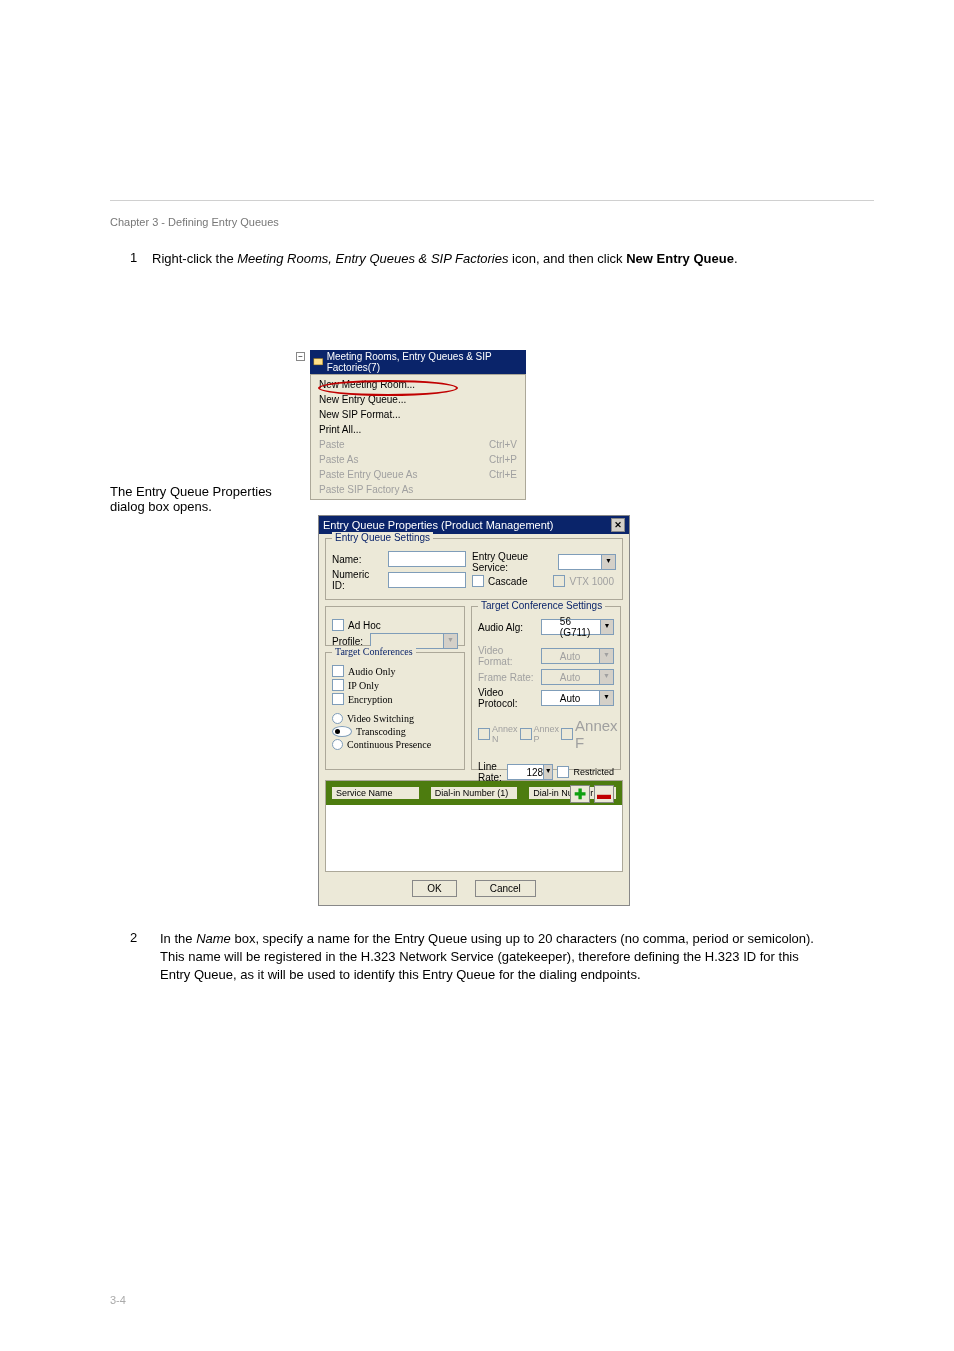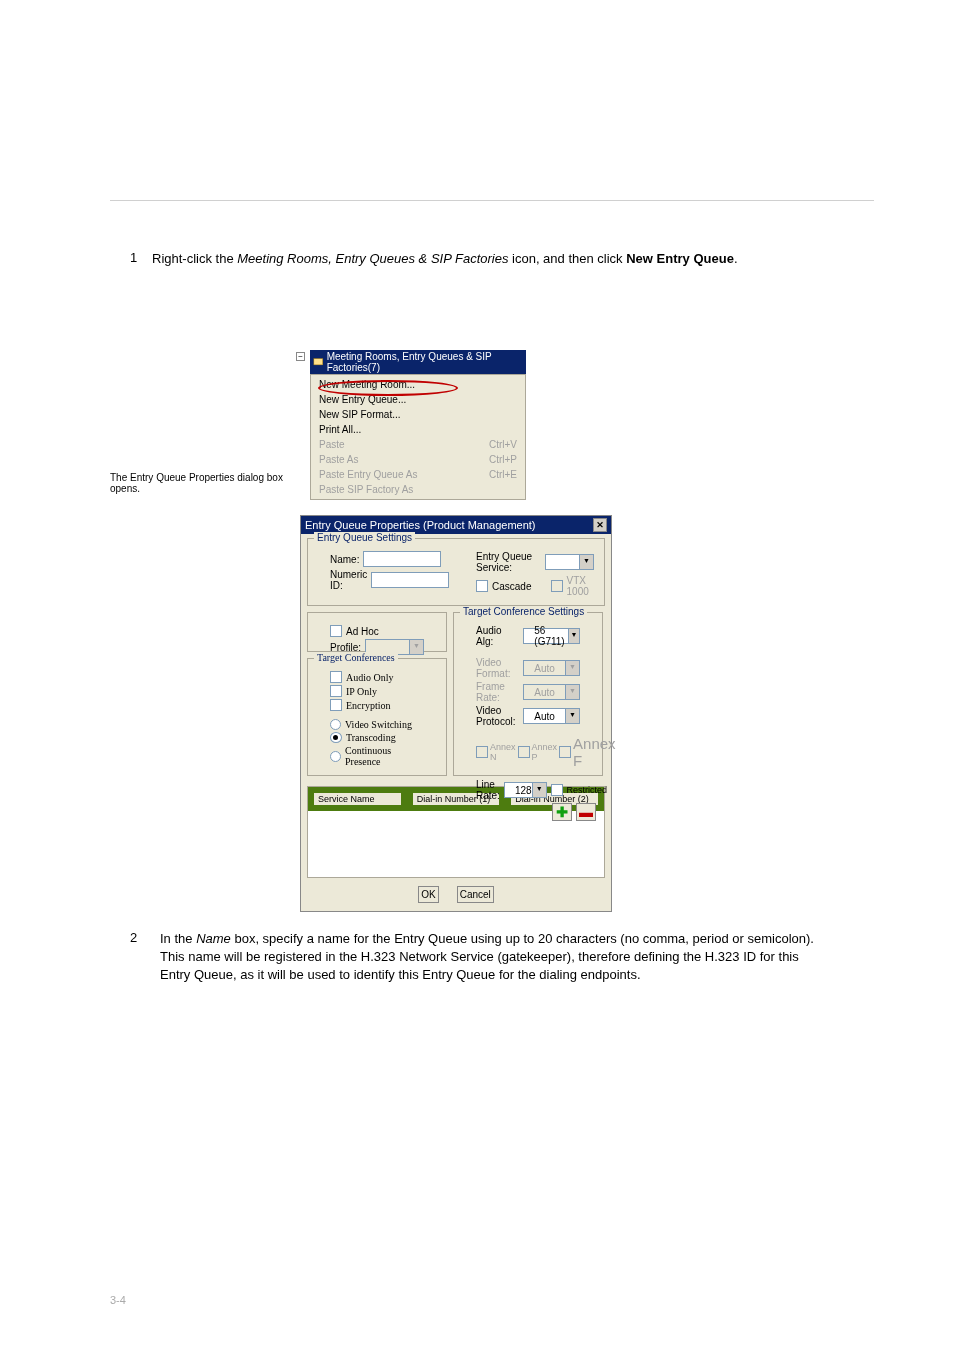--- a/index.html
+++ b/index.html
@@ -97,21 +97,21 @@
     height: 16px;
     border: 2px solid #c00000;
     border-radius: 50%;
     pointer-events: none;
   }
 
   
   .dlg {
     position: absolute;
     top: 515px;
-    left: 300px;
+    left: 318px;
     width: 312px;
     font-size: 10px;
     font-family: Tahoma, Arial, sans-serif;
     border: 1px solid #888;
     background: #ece9d8;
   }
   .dlg-title {
     background: #0a246a;
     color: #fff;
     padding: 2px 4px;
@@ -141,60 +141,60 @@
   }
   .group-label {
     position: absolute;
     top: -7px;
     left: 6px;
     background: #ece9d8;
     padding: 0 3px;
     color: #0a246a;
     font-size: 10px;
   }
-  .row { display: flex; align-items: center; gap: 4px; margin: 2px 16px; }
+  .row { display: flex; align-items: center; gap: 4px; margin: 2px 0; }
   .lbl { color: #000; font-size: 10px; }
   .lbl.dis { color: #a0a0a0; }
   .inp {
     border: 1px solid #7f9db9;
     background: #fff;
     height: 16px;
     font-size: 10px;
     padding: 0 2px;
   }
   .sel {
     border: 1px solid #7f9db9;
     background: #fff;
     height: 16px;
     font-size: 10px;
     display: flex;
     align-items: center;
     justify-content: space-between;
-    padding: 0 0 0 10px;
+    padding: 0 0 0 18px;
   }
   .sel.disabled { background: #ece9d8; color: #a0a0a0; }
   .sel-arrow {
     width: 14px; height: 14px;
     background: #d4d0c8;
     border-left: 1px solid #7f9db9;
     text-align: center;
     line-height: 12px;
     font-size: 7px;
   }
   .chk { width: 12px; height: 12px; border: 1px solid #7f9db9; background: #fff; flex-shrink: 0; }
   .chk.disabled { background: #ece9d8; }
   .rad { width: 11px; height: 11px; border: 1px solid #7f9db9; border-radius: 50%; background: #fff; flex-shrink: 0; position: relative; }
   .rad.sel::after { content: ''; position: absolute; top: 2px; left: 2px; width: 5px; height: 5px; background: #000; border-radius: 50%; }
   .top-row { display: flex; gap: 0; }
   .left-col { width: 140px; }
   .right-col { width: 150px; margin-left: 6px; }
   .btn {
     background: #ece9d8;
     border: 1px solid #888;
-    padding: 2px 2px;
+    padding: 2px 14px;
     font-size: 10px;
   }
   .dlg-buttons {
     display: flex;
     justify-content: center;
     gap: 18px;
     margin-top: 8px;
   }
   .plusminus-row { display: flex; gap: 4px; justify-content: flex-end; margin-top: 2px; }
   .plusbtn, .minusbtn {
@@ -217,22 +217,22 @@
   .svc-head div {
     border: 6px solid #4d7c0f;
     background: #ece9d8;
     font-size: 9px;
     padding: 1px 4px;
     flex: 1;
   }
   .step2 {
     position: absolute;
     left: 110px;
-    top: 472px;
-    font-size: 10px;
+    top: 484px;
+    font-size: 13px;
     width: 180px;
   }
   .post-text {
     position: absolute;
     left: 130px;
     top: 930px;
     width: 700px;
     font-size: 13px;
   }
   .post-text .num { position: absolute; left: 0; }
@@ -243,20 +243,21 @@
     bottom: 45px;
     font-size: 11px;
     color: #aaa;
   }
 </style>
 </head>
 <body>
 
 <div class="page-header">
   <div class="header-line"></div>
+  <div class="chapter-title">Chapter 3 - Defining Entry Queues</div>
 </div>
 
 <div class="step-block">
   <span class="step-num">1</span>
   <div class="step-text">
     <span>Right-click the </span><em>Meeting Rooms, Entry Queues &amp; SIP Factories</em><span> icon, and then click </span><span class="bold">New Entry Queue</span><span>.</span>
   </div>
 </div>
 
 <div class="ctxmenu">

